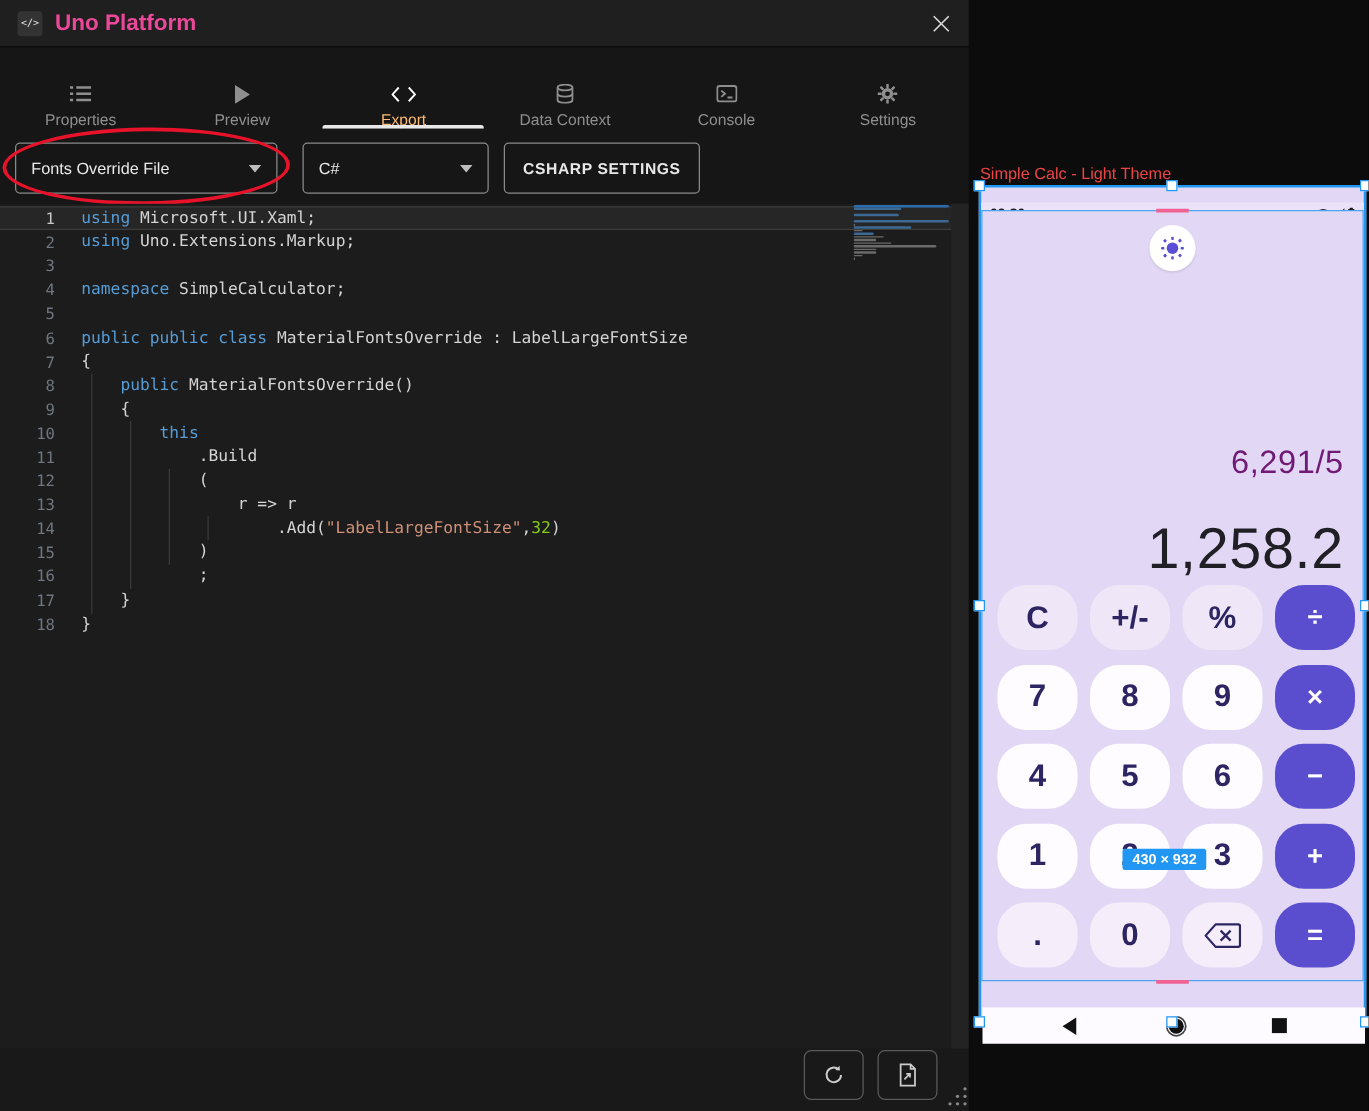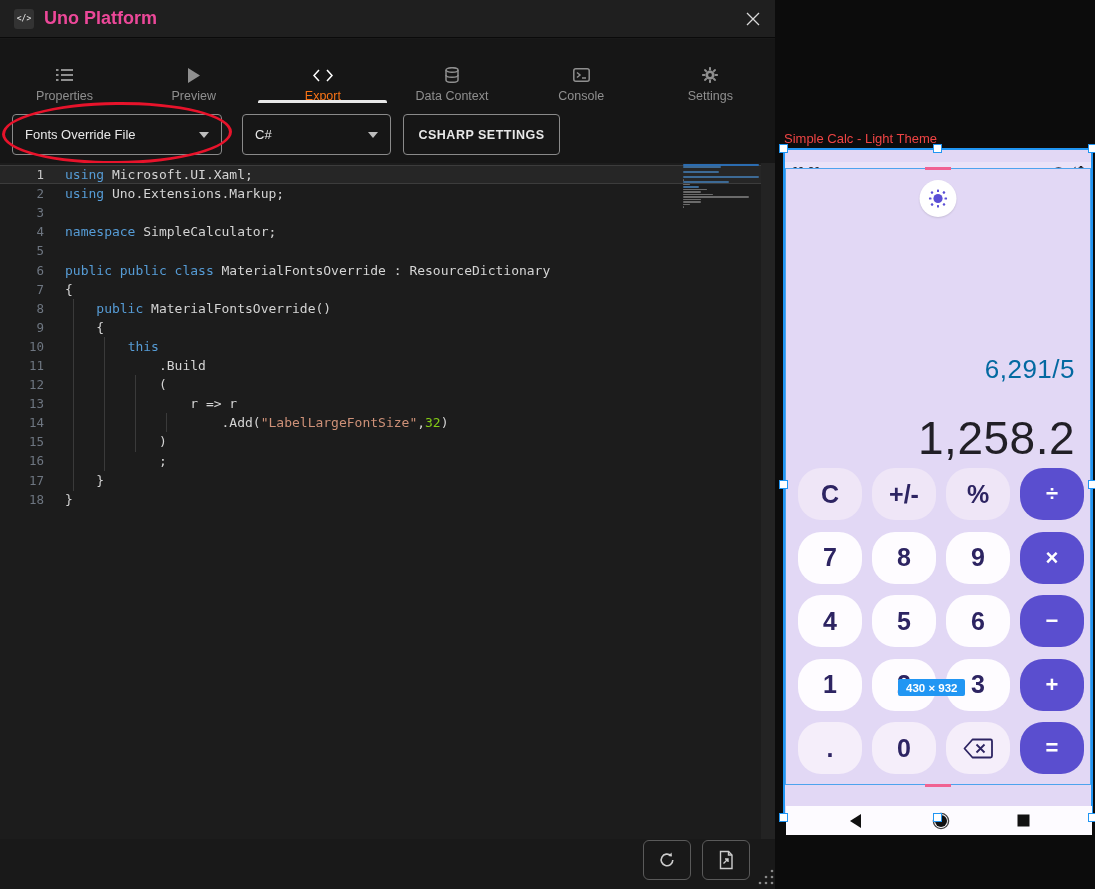--- a/index.html
+++ b/index.html
@@ -20,21 +20,21 @@
   #app-title { color:#ec4899; font-size:18px; font-weight:bold; }
   #close-btn { position:absolute; right:12px; top:9px; width:20px; height:20px; display:flex;
     align-items:center; justify-content:center; cursor:pointer; }
 
   #tabbar { position:absolute; left:0; top:39px; width:775px; height:64px; background:#161616;
     display:flex; }
   .tab { width:129.17px; display:flex; flex-direction:column; align-items:center;
     justify-content:flex-end; gap:6px; position:relative; cursor:pointer; }
   .tab .tab-label { font-size:12.5px; color:#8f8f8f; }
   .tab .tab-ic { height:16px; display:flex; align-items:center; }
-  .tab.active .tab-label { color:#f97316; }
+  .tab.active .tab-label { color:#fdba74; }
   .tab.active .tab-underline { position:absolute; bottom:0; left:0; width:100%; height:3px;
     background:#e8e8e8; border-radius:2px 2px 0 0; }
 
   #toolbar { position:absolute; left:0; top:103px; width:775px; height:60px; background:#161616; }
   .dd { position:absolute; top:11px; height:41px; border:1px solid #8a8a8a; border-radius:4px;
     display:flex; align-items:center; padding:0 12px; color:#e8e8e8; font-size:13px;
     cursor:pointer; background:#161616; }
   .dd .dd-chev { margin-left:auto; }
   #dd-file { left:12px; width:210px; }
   #dd-lang { left:242px; width:149px; }
@@ -78,21 +78,21 @@
   #status-time { font-size:11px; font-weight:bold; color:#1d1b20; }
   #status-icons { margin-left:auto; display:flex; gap:2px; align-items:center; }
 
   #phone-content { position:absolute; left:0; top:18px; width:306px; height:617px;
     background:#E2D8F5; border:1px solid #4da3ee; }
   #theme-toggle { position:absolute; left:50%; top:11px; transform:translateX(-50%);
     width:37px; height:37px; border-radius:50%; background:#ffffff; display:flex;
     align-items:center; justify-content:center; cursor:pointer; box-shadow:0 1px 2px rgba(0,0,0,.12); }
 
   #display { position:absolute; right:15px; top:185px; text-align:right; }
-  #display-expression { font-size:26px; color:#0369a1; font-weight:500; letter-spacing:.5px; }
+  #display-expression { font-size:26px; color:#701a75; font-weight:500; letter-spacing:.5px; }
   #display-result { font-size:46px; color:#211F26; margin-top:26px; letter-spacing:.5px; }
 
   #keypad { position:absolute; left:12px; top:299px; display:grid;
     grid-template-columns:repeat(4,64px); grid-auto-rows:52px; column-gap:10px; row-gap:11.5px; }
   .key { border:none; border-radius:23px; font-size:25px; font-weight:bold; color:#2D2462;
     display:flex; align-items:center; justify-content:center; cursor:pointer;
     font-family:"Liberation Sans", sans-serif; }
   .key.fn  { background:#EFE6F7; }
   .key.num { background:#FEFCFF; }
   .key.fn2 { background:#F5EEFA; }
@@ -224,21 +224,21 @@
     </div>
     <div id="annotation-ellipse"></div>
 
     <div id="editor">
       <div id="code">
           <div class="cl cur"><span class="gut">1</span><span class="txt"><span class="tk-k">using</span><span class="tk-p"> Microsoft.UI.Xaml;</span></span></div>
           <div class="cl"><span class="gut">2</span><span class="txt"><span class="tk-k">using</span><span class="tk-p"> Uno.Extensions.Markup;</span></span></div>
           <div class="cl"><span class="gut">3</span><span class="txt"></span></div>
           <div class="cl"><span class="gut">4</span><span class="txt"><span class="tk-k">namespace</span><span class="tk-p"> SimpleCalculator;</span></span></div>
           <div class="cl"><span class="gut">5</span><span class="txt"></span></div>
-          <div class="cl"><span class="gut">6</span><span class="txt"><span class="tk-k">public public class</span><span class="tk-p"> MaterialFontsOverride : ResourceDictionary</span></span></div>
+          <div class="cl"><span class="gut">6</span><span class="txt"><span class="tk-k">public public class</span><span class="tk-p"> MaterialFontsOverride : LabelLargeFontSize</span></span></div>
           <div class="cl"><span class="gut">7</span><span class="txt"><span class="tk-p">{</span></span></div>
           <div class="cl"><span class="gut">8</span><span class="txt"><span class="tk-p">    </span><span class="tk-k">public</span><span class="tk-p"> MaterialFontsOverride()</span></span></div>
           <div class="cl"><span class="gut">9</span><span class="txt"><span class="tk-p">    {</span></span></div>
           <div class="cl"><span class="gut">10</span><span class="txt"><span class="tk-p">        </span><span class="tk-k">this</span></span></div>
           <div class="cl"><span class="gut">11</span><span class="txt"><span class="tk-p">            .Build</span></span></div>
           <div class="cl"><span class="gut">12</span><span class="txt"><span class="tk-p">            (</span></span></div>
           <div class="cl"><span class="gut">13</span><span class="txt"><span class="tk-p">                r =&gt; r</span></span></div>
           <div class="cl"><span class="gut">14</span><span class="txt"><span class="tk-p">                    .Add(</span><span class="tk-s">"LabelLargeFontSize"</span><span class="tk-p">,</span><span class="tk-n">32</span><span class="tk-p">)</span></span></div>
           <div class="cl"><span class="gut">15</span><span class="txt"><span class="tk-p">            )</span></span></div>
           <div class="cl"><span class="gut">16</span><span class="txt"><span class="tk-p">            ;</span></span></div>

